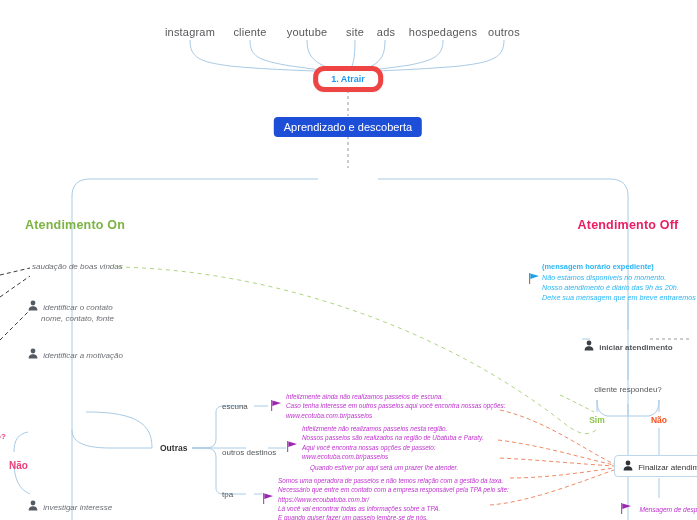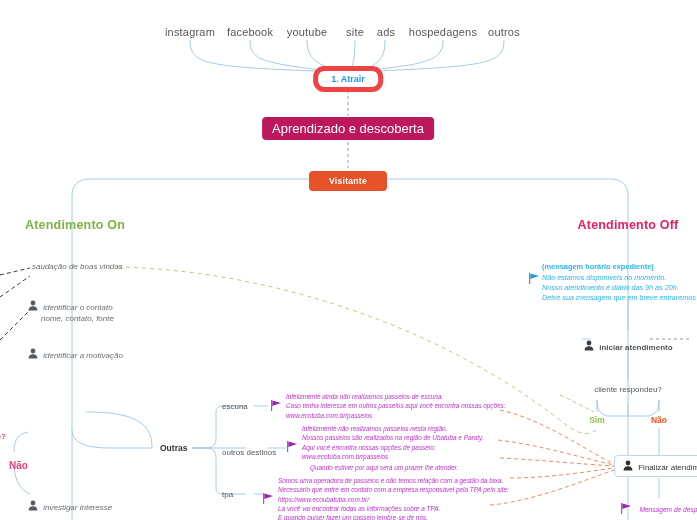--- a/index.html
+++ b/index.html
@@ -26,22 +26,22 @@
   .pill-atrair{
     transform:translateX(-50%);
     border:5px solid #ef4444;border-radius:11px;background:#fff;
     padding:3px 13px;font-size:9px;font-weight:bold;color:#2196f3;
     box-shadow:0 1px 1px rgba(0,0,0,.04);
   }
 
   
   .chip-dark{
     transform:translateX(-50%);
-    background:#be185d;color:#fff;border-radius:4px;
-    padding:4px 10px;font-size:13px;
+    background:#1d4ed8;color:#fff;border-radius:4px;
+    padding:4px 10px;font-size:11px;
   }
 
   
   .chip-orange{
     transform:translateX(-50%);
     background:#e8522a;color:#fff;border-radius:4px;
     padding:5px 20px;font-size:8.5px;font-weight:bold;letter-spacing:.3px;
   }
 
   
@@ -172,32 +172,31 @@
       <path d="M510,478 C548,478 585,472 614,468"></path>
       <path d="M490,505 C530,502 580,482 614,470"></path>
     </g>
 
     <g fill="none" stroke="#aed581" stroke-width="1" stroke-dasharray="4,3">
       <path d="M560,395 C575,402 586,408 594,412"></path>
     </g>
   </svg>
 
   <div class="node src" style="left:190px;top:26px;text-align:right;">instagram</div>
-  <div class="node src" style="left:250px;top:26px;">facebook</div>
+  <div class="node src" style="left:250px;top:26px;">cliente</div>
   <div class="node src" style="left:307px;top:26px;">youtube</div>
   <div class="node src" style="left:355px;top:26px;">site</div>
   <div class="node src" style="left:386px;top:26px;">ads</div>
   <div class="node src" style="left:443px;top:26px;">hospedagens</div>
   <div class="node src" style="left:504px;top:26px;">outros</div>
 
   <div class="node pill-atrair" style="left:348px;top:66px;">1. Atrair</div>
 
   <div class="node chip-dark" style="left:348px;top:117px;">Aprendizado e descoberta</div>
 
-  <div class="node chip-orange" style="left:348px;top:171px;">Visitante</div>
 
   <div class="node head-on" style="left:25px;top:218px;">Atendimento On</div>
   <div class="node head-off" style="left:628px;top:218px;">Atendimento Off</div>
 
   <div class="node leaf" style="left:32px;top:262px;">
     <span>saudação de boas vindas</span>
   </div>
 
   <div class="node leaf" style="left:28px;top:300px;">
     <span class="person">

